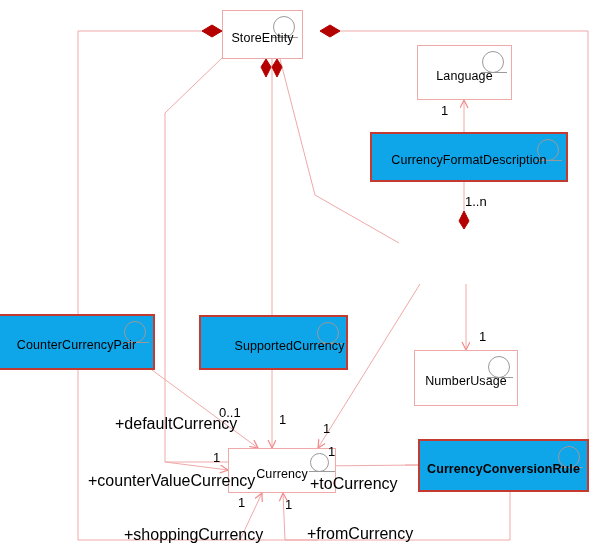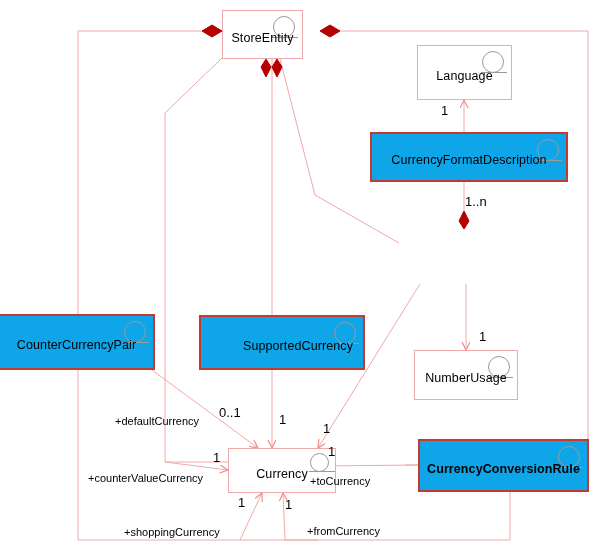--- a/index.html
+++ b/index.html
@@ -64,21 +64,21 @@
     content: "";
     position: absolute;
     left: -2px;
     bottom: -1px;
     width: 26px;
     height: 0;
     border-bottom: 1px solid #9a9a9a;
   }
   .edge-label {
     position: absolute;
-    font-size: 11px;
+    font-size: 16px;
     color: #000000;
     white-space: nowrap;
     z-index: 3;
   }
   .edge-label.mult {
     font-size: 13px;
   }
 </style>
 </head>
 <body>
@@ -145,31 +145,31 @@
     <span class="badge"></span>
     <span class="node-label">Language</span>
   </div>
 
   <div class="node yellow" style="left:370px; top:132px; width:198px; height:50px;">
     <span class="badge"></span>
     <span class="node-label">CurrencyFormatDescription</span>
   </div>
 
 
-  <div class="node white" style="left:414px; top:350px; width:104px; height:50px;">
+  <div class="node white" style="left:414px; top:350px; width:104px; height:56px;">
     <span class="badge"></span>
     <span class="node-label">NumberUsage</span>
   </div>
 
   <div class="node yellow" style="left:-2px; top:314px; width:157px; height:56px;">
     <span class="badge"></span>
     <span class="node-label">CounterCurrencyPair</span>
   </div>
 
-  <div class="node yellow" style="left:199px; top:315px; width:166px; height:55px;padding-left:32px;">
+  <div class="node yellow" style="left:199px; top:315px; width:149px; height:55px;padding-left:32px;">
     <span class="badge"></span>
     <span class="node-label">SupportedCurrency</span>
   </div>
 
   <div class="node white" style="left:228px; top:448px; width:108px; height:45px;">
     <span class="badge" style="width:19px;height:19px;top:4px;right:6px;"></span>
     <span class="node-label">Currency</span>
   </div>
 
   <div class="node yellow" style="left:418px; top:439px; width:171px; height:53px;font-weight:bold;">

